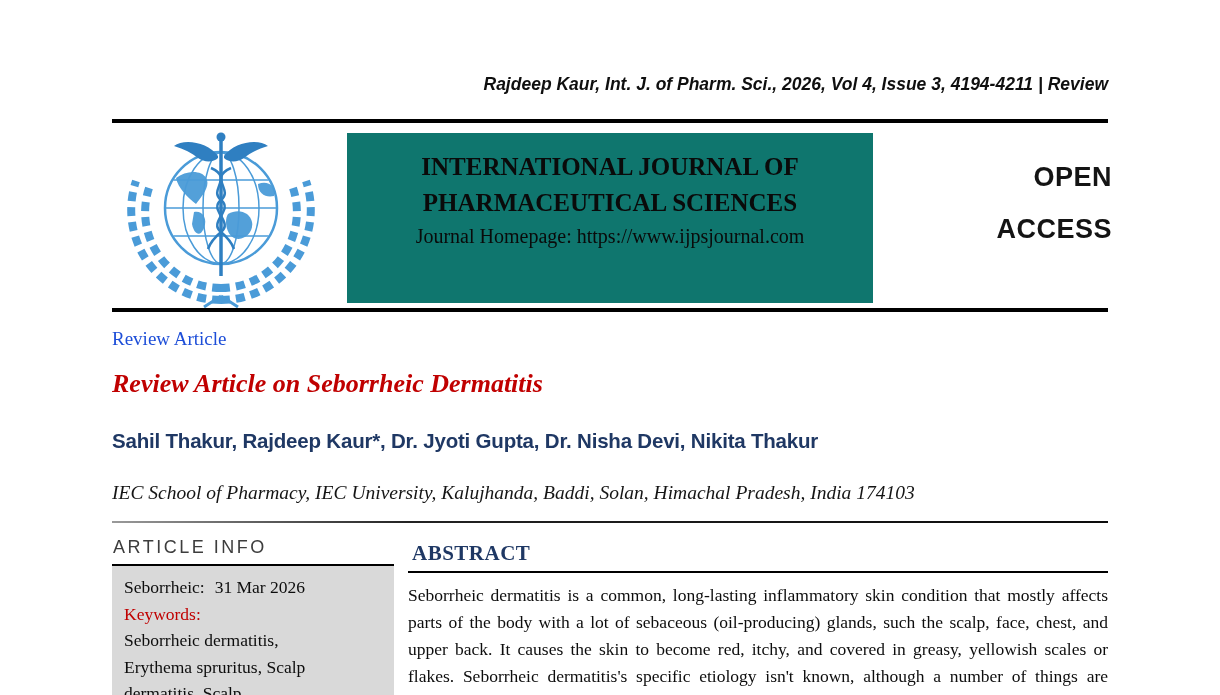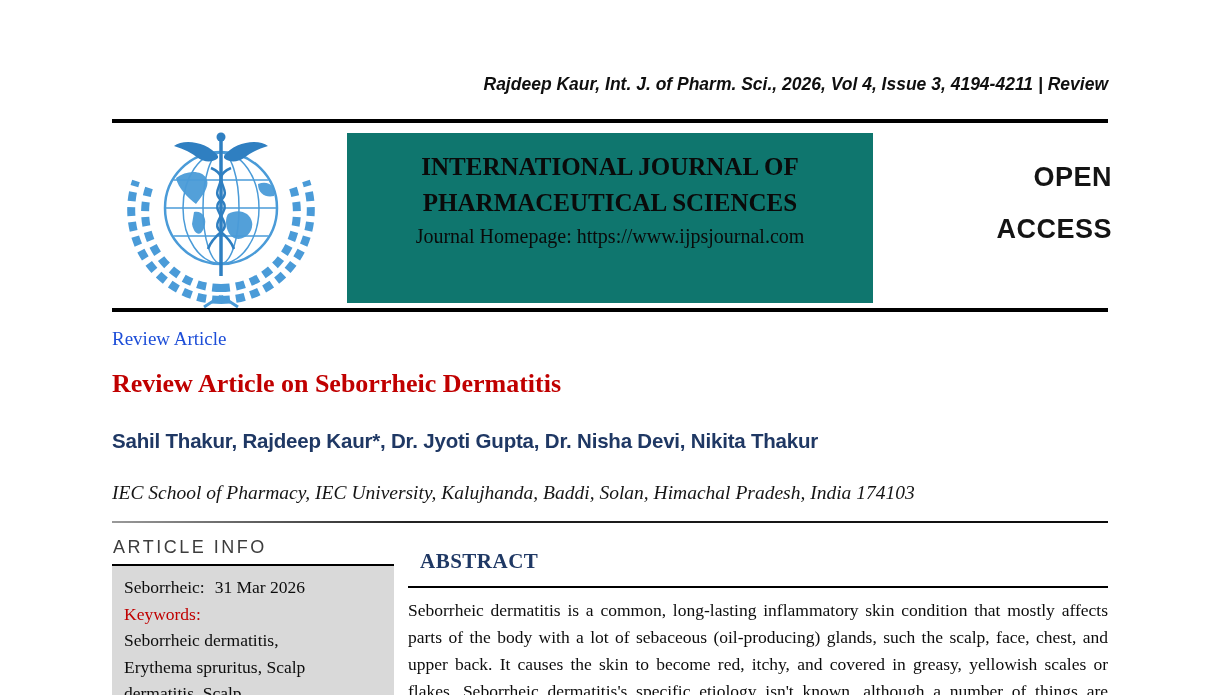--- a/index.html
+++ b/index.html
@@ -29,21 +29,21 @@
   
   .oa-logo{
     position:absolute;left:880px;top:164px;width:232px;height:90px;
     display:flex;justify-content:center;align-items:flex-end;gap:5px;
     font-family:"Liberation Sans","DejaVu Sans",sans-serif;font-weight:800;
     font-size:27px;color:#141414;letter-spacing:0.5px;flex-direction:column;
   }
   .oa-word{margin-bottom:11px;}
   
   .type-label{position:absolute;left:112px;top:328px;font-weight:normal;font-size:19px;color:#1d4ed8;}
-  .article-title{position:absolute;left:112px;top:369px;font-weight:bold;font-size:26px;color:#c00000;}
+  .article-title{position:absolute;left:112px;top:369px;font-weight:bold;font-size:26px;color:#c00000;font-style:italic;}
   .authors{
     position:absolute;left:112px;top:429px;
     font-family:"Liberation Sans","DejaVu Sans",sans-serif;
     font-weight:bold;font-size:20.5px;color:#1f3864;letter-spacing:-0.2px;
   }
   .affiliation{position:absolute;left:112px;top:482px;font-style:italic;font-size:19.5px;color:#151515;}
   
   .info-col{position:absolute;left:112px;top:537px;width:282px;}
   .info-heading{
     font-family:"Liberation Sans","DejaVu Sans",sans-serif;
@@ -51,21 +51,21 @@
   }
   .info-box{
     border-top:2px solid #000;background:#d9d9d9;
     padding:8px 10px 60px 12px;min-height:140px;
     font-size:17.5px;line-height:26.5px;color:#0d0d0d;
   }
   .pub-date{margin-left:10px;}
   .kw-label{color:#c00000;}
   .kw-line{display:block;}
   .abstract-col{position:absolute;left:408px;top:537px;width:700px;}
-  .abstract-heading{font-weight:bold;font-size:21px;color:#1f3864;letter-spacing:0.5px;margin:12px;}
+  .abstract-heading{font-weight:bold;font-size:21px;color:#1f3864;letter-spacing:0.5px;margin:4px;}
   .abstract-rule{height:1.5px;background:#000;margin-top:5px;}
   .abstract-text{
     margin-top:9px;font-size:17.5px;line-height:27px;color:#0d0d0d;
     text-align:justify;text-justify:inter-word;
   }
 </style>
 </head>
 <body>
 
 <div class="page">

